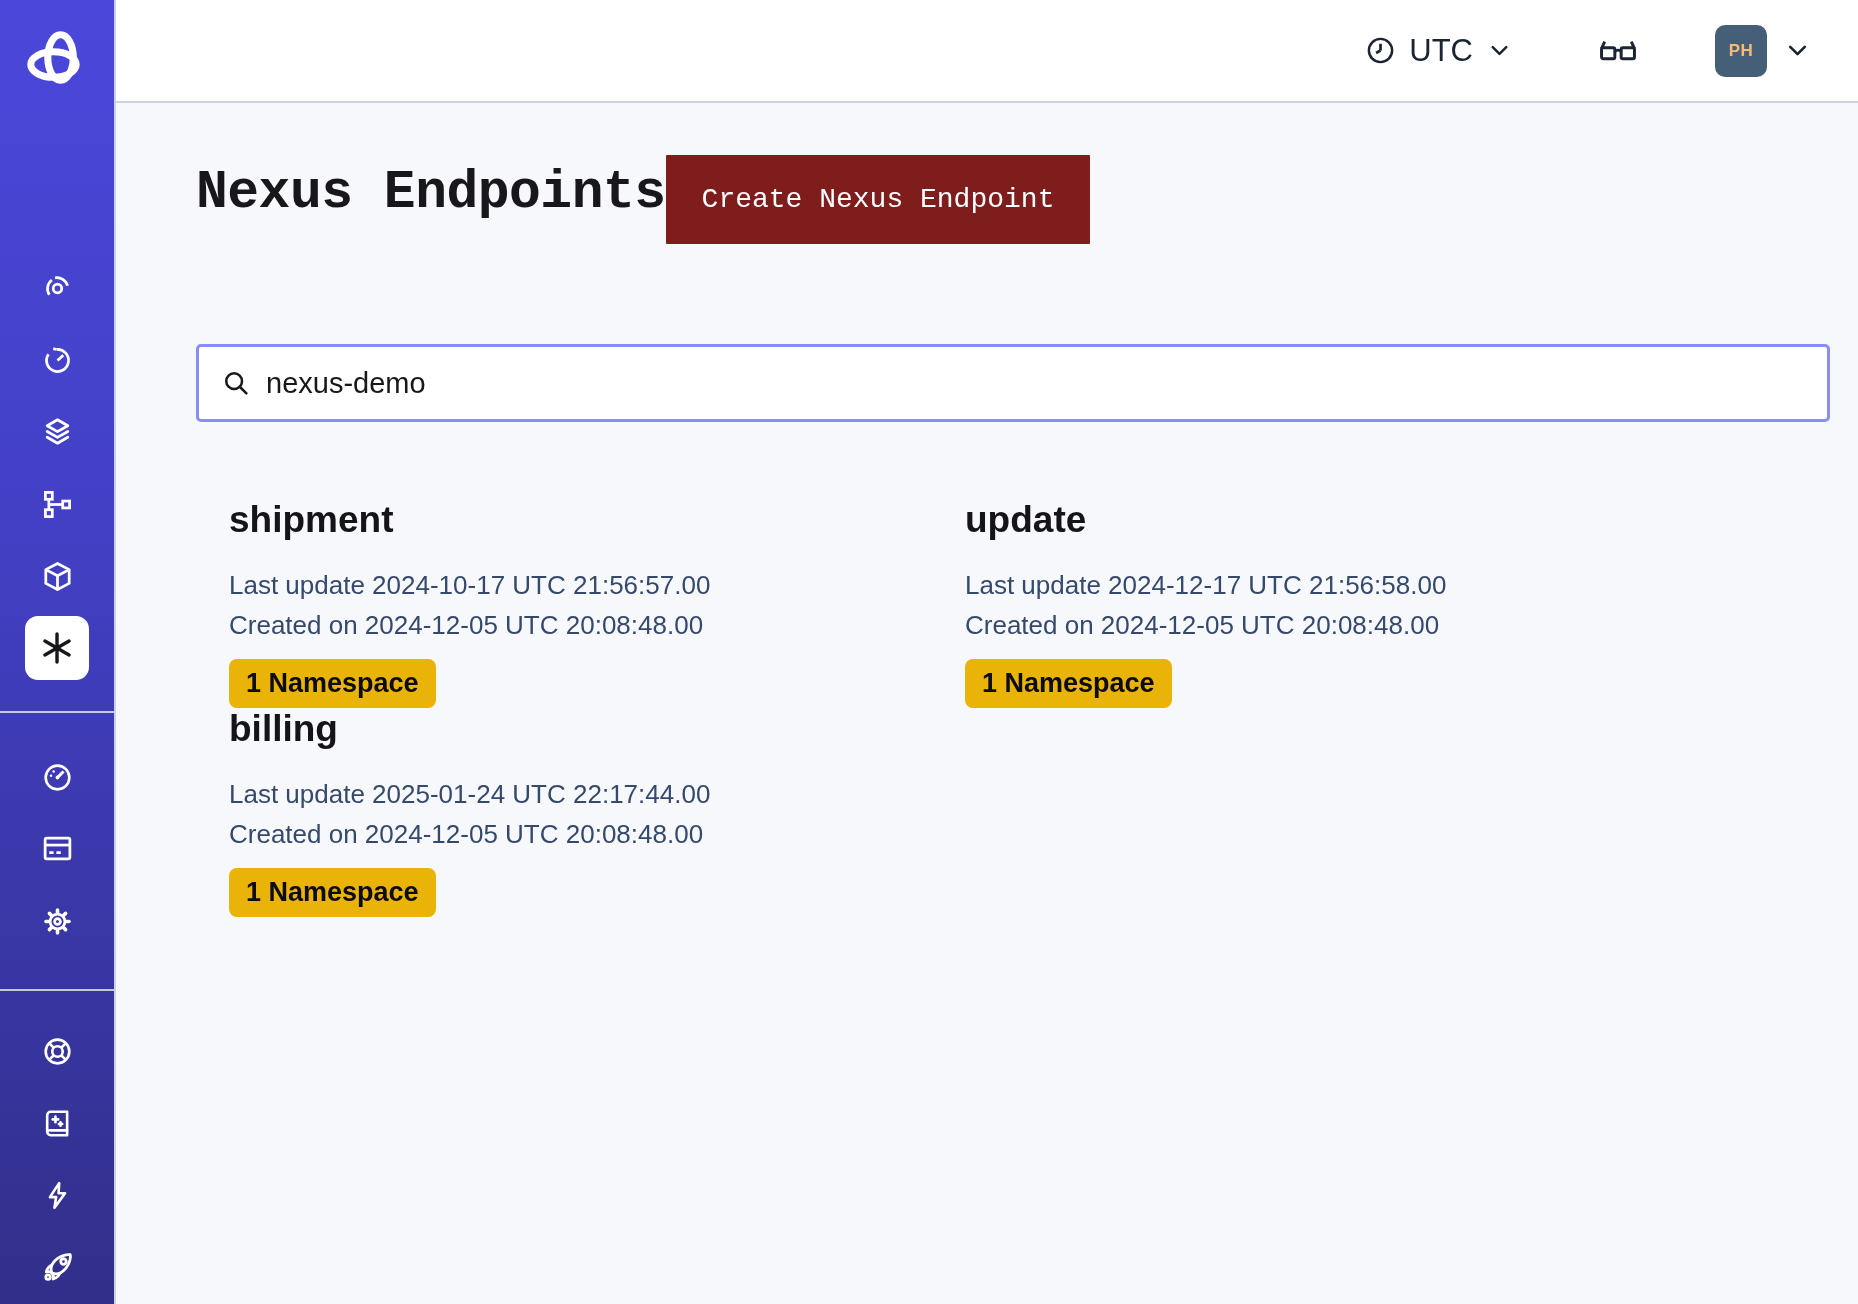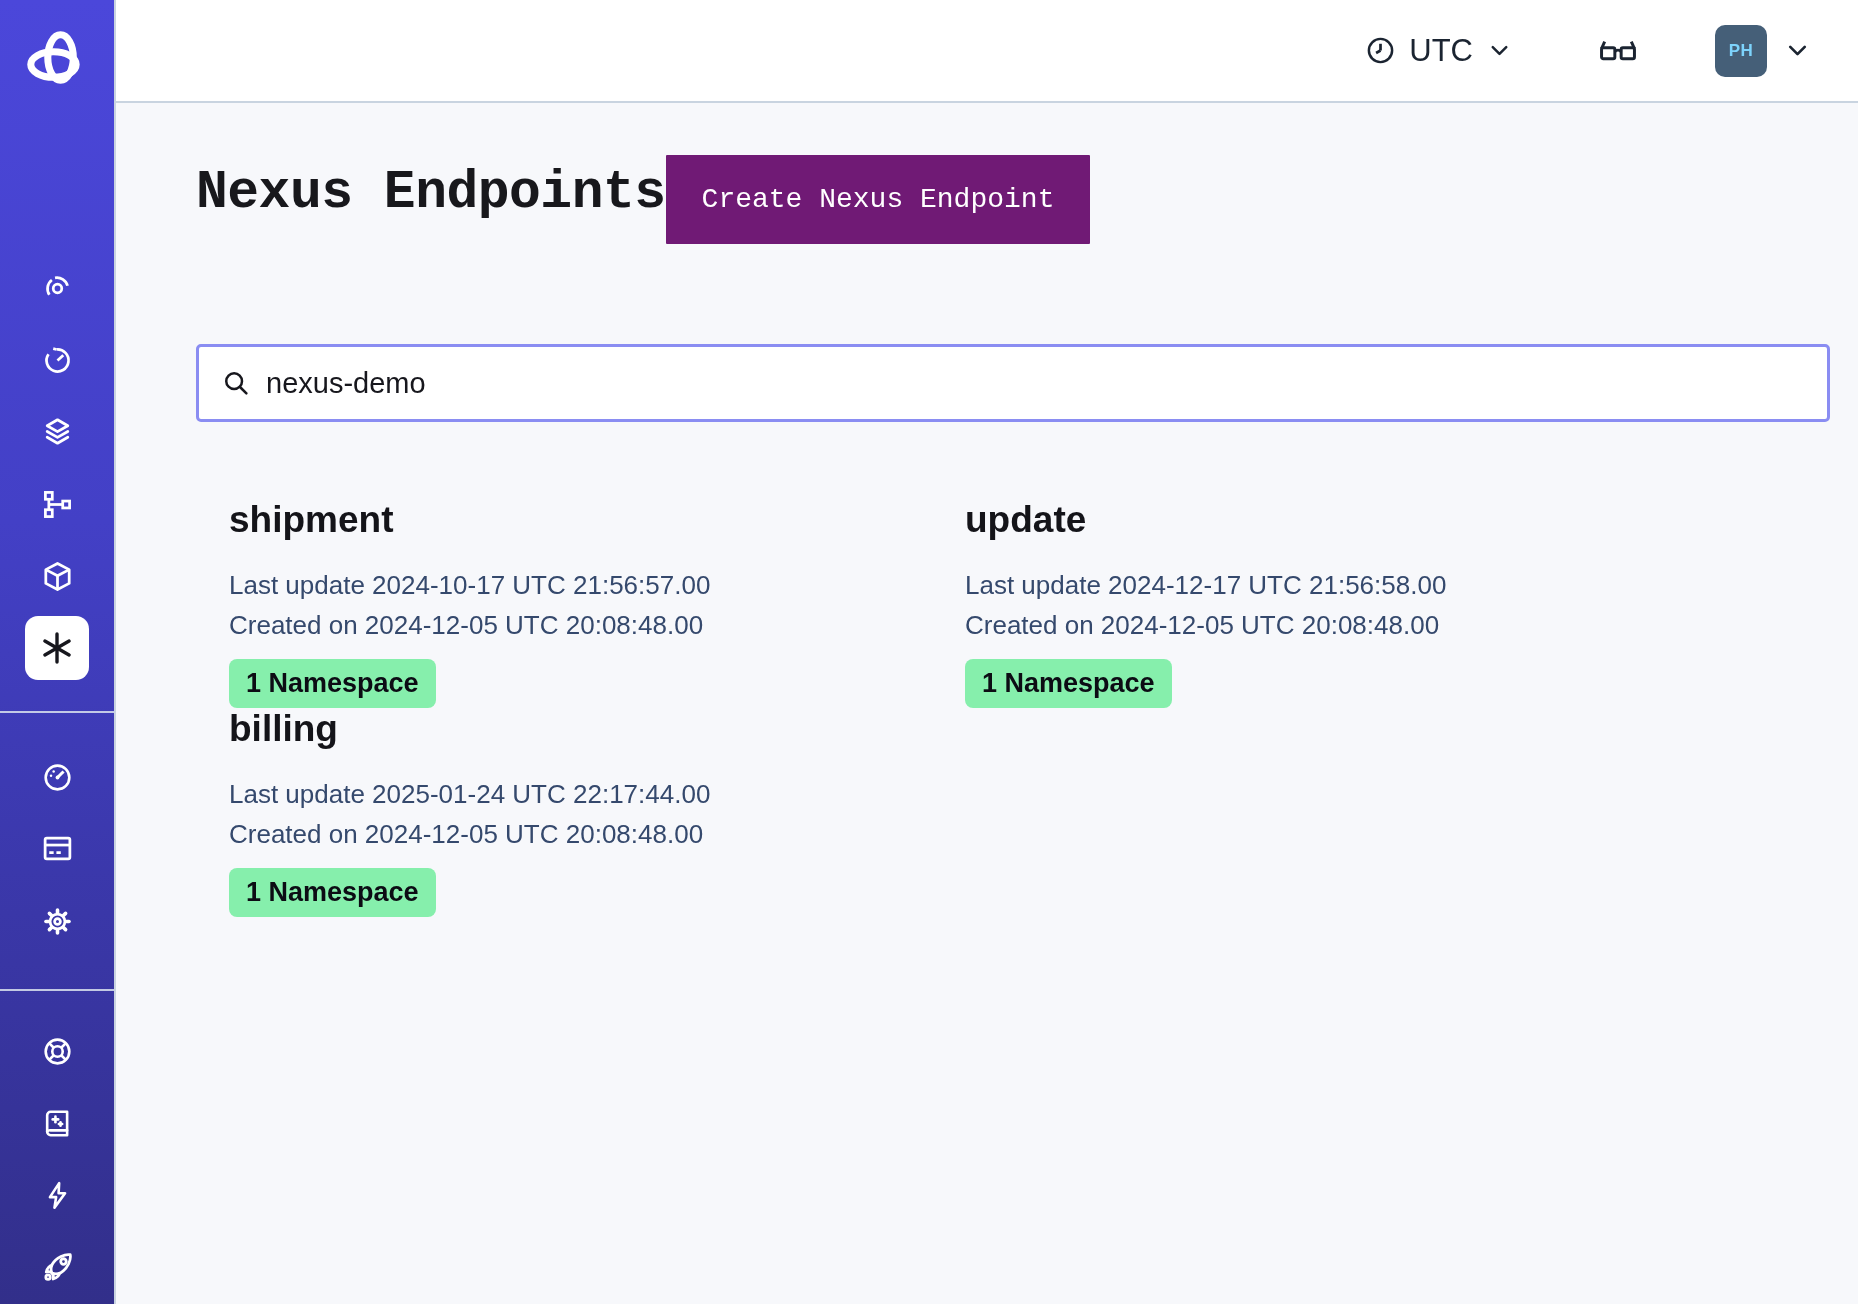--- a/index.html
+++ b/index.html
@@ -38,33 +38,33 @@
     background:#ffffff; border-bottom:2px solid #c9d4e0;
     display:flex; align-items:center; justify-content:flex-end;
     padding-right:46px; color:#1b2431;
   }
   .tz-group { display:flex; align-items:center; gap:13px; margin-right:84px; cursor:pointer; }
   .tz-label { font-size:31px; color:#1b2431; }
   .eyecon { margin-right:76px; cursor:pointer; display:flex; }
   .avatar-group { display:flex; align-items:center; gap:16px; cursor:pointer; }
   .avatar {
     width:52px; height:52px; border-radius:10px; background:#455f78;
-    color:#7dd3fc; font-size:17px; font-weight:700; letter-spacing:0.5px;
+    color:#fdba74; font-size:17px; font-weight:700; letter-spacing:0.5px;
     display:flex; align-items:center; justify-content:center;
   }
 
   
   .main {
     position:absolute; left:116px; top:85px; right:0; bottom:0;
     padding:70px 28px 0 80px;
   }
   .header-row { display:flex; justify-content:flex-start; align-items:flex-start;font-family:Liberation Mono, monospace; }
   .page-title { font-size:53px; font-weight:700; color:#18181c; letter-spacing:-0.5px; line-height:1.15; margin-top:8px; }
   .create-btn {
-    background:#701a75; color:#ffffff; border:none; font-family:inherit;
+    background:#7f1d1d; color:#ffffff; border:none; font-family:inherit;
     font-size:28px; padding:0 36px; height:89px; cursor:pointer; border-radius:1px;
   }
   .search-wrap {
     margin-top:100px; height:78px; background:#ffffff;
     border:3px solid #8a8df2; border-radius:5px;
     display:flex; align-items:center; padding:0 22px; gap:15px;
   }
   .search-wrap svg { flex:none; color:#17171d; }
   .search-input {
     border:none; outline:none; flex:1; font-family:inherit;
@@ -72,21 +72,21 @@
   }
 
   .cards {
     margin-top:77px; margin-left:33px;
     display:grid; grid-template-columns:736px 736px; 
   }
   .card { cursor:pointer; }
   .card-title { font-size:37px; font-weight:700; color:#141419; margin-bottom:24px; }
   .card-meta { font-size:26px; color:#35496d; line-height:40px; }
   .ns-badge {
-    display:inline-block; margin-top:14px; background:#86efac; color:#0c0c14;
+    display:inline-block; margin-top:14px; background:#eab308; color:#0c0c14;
     font-size:27px; font-weight:600; padding:9px 17px; border-radius:8px;
   }
 </style>
 </head>
 <body>
 
 <div class="sidebar">
   <div class="logo-slot">
     <svg width="68" height="68" viewBox="0 0 48 48" fill="none" stroke="currentColor" stroke-width="5">
       <ellipse cx="21.5" cy="26.5" rx="16" ry="9"></ellipse>

